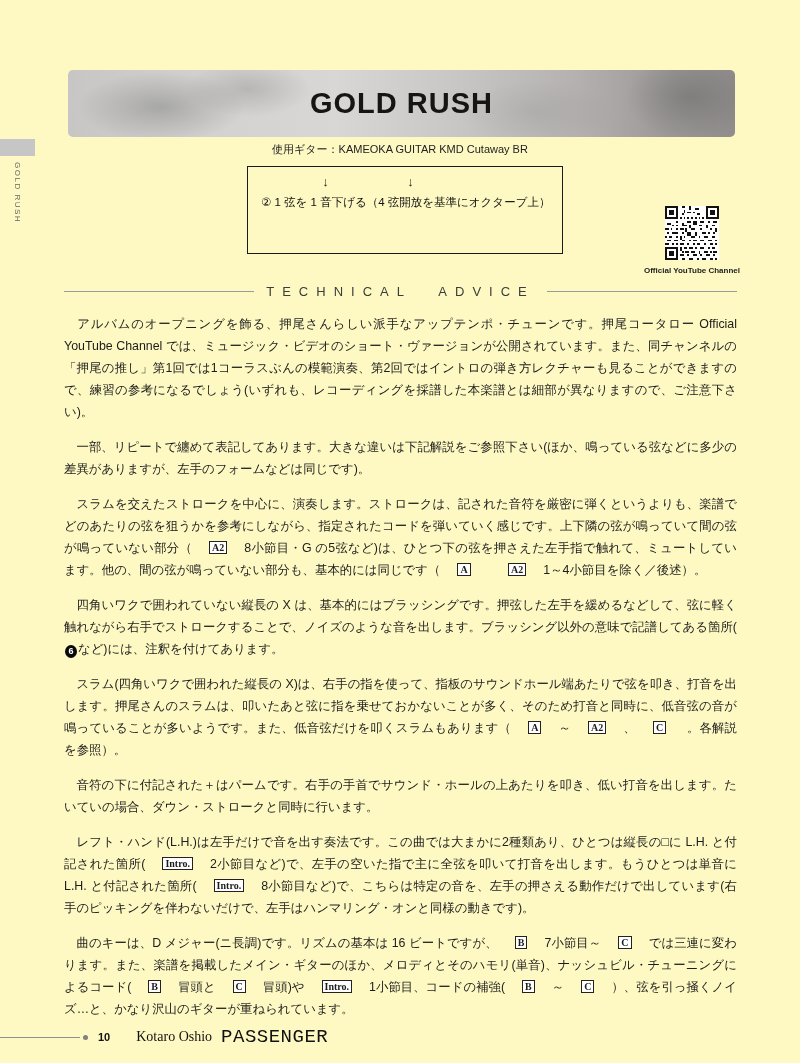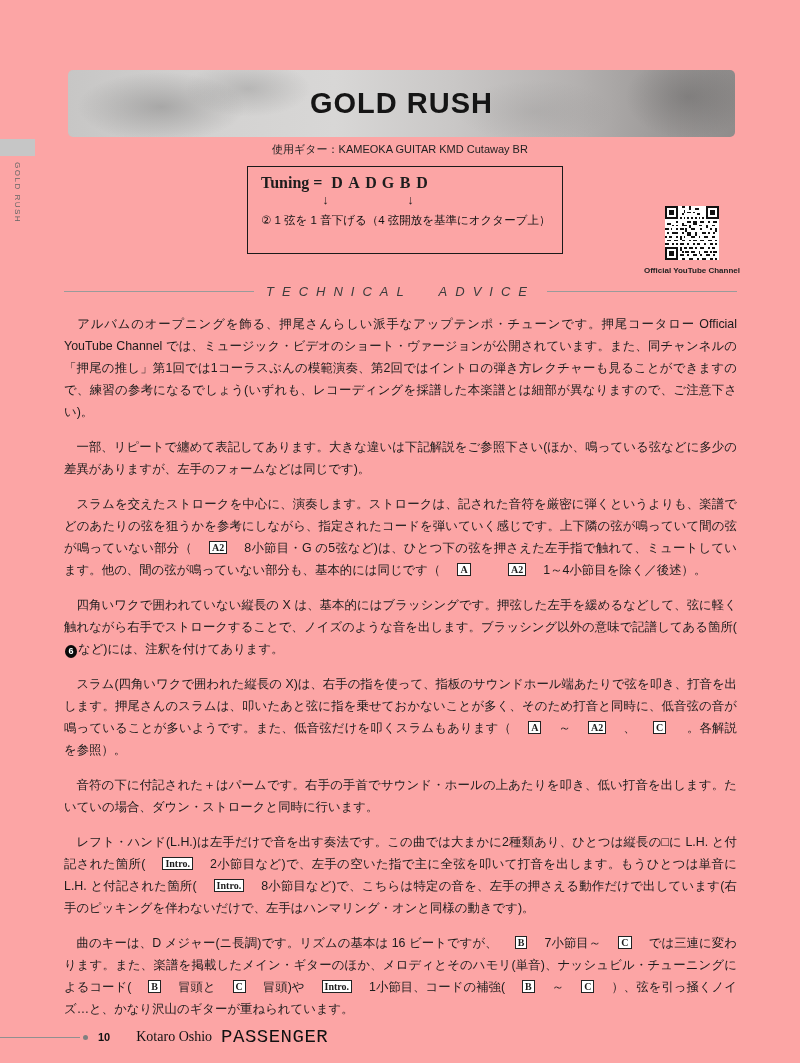--- a/index.html
+++ b/index.html
@@ -1,16 +1,16 @@
 <!DOCTYPE html>
 <html><head>
 <meta charset="utf-8">
 <style>
   html,body{margin:0;padding:0;background:#fff;}
-  .page{position:relative;width:800px;height:1063px;background:#fca5a5;overflow:hidden;
+  .page{position:relative;width:800px;height:1063px;background:#fef9c3;overflow:hidden;
         font-family:"Liberation Sans","DejaVu Sans",sans-serif;color:#1d1d1d;}
 
   
   .side-tab{position:absolute;left:0;top:139px;width:35px;height:17px;background:#c6c6c6;}
   .side-label{position:absolute;left:13px;top:162px;writing-mode:vertical-rl;
               font-size:8px;letter-spacing:1.5px;color:#666;}
 
   
   .banner{position:absolute;left:68px;top:70px;width:667px;height:67px;border-radius:5px;
           display:flex;align-items:center;justify-content:center;
@@ -36,21 +36,21 @@
   .slot{display:inline-block;width:17px;text-align:center;}
   .t-notes{margin-top:5px;font-size:11.5px;line-height:17px;color:#111;}
 
   
   .qr-block{position:absolute;left:640px;top:206px;width:104px;text-align:center;}
   .qr-block svg{width:54px;height:54px;display:block;margin:0 auto;}
   .qr-caption{margin-top:6px;font-size:8px;font-weight:700;color:#222;white-space:nowrap;}
 
   
   .section-header{position:absolute;left:64px;right:63px;top:284px;height:14px;
-                  display:flex;align-items:center;gap:12px;font-style:italic;}
+                  display:flex;align-items:center;gap:12px;}
   .rule{flex:1;height:1px;background:#9a9a9a;}
   .section-title{font-size:13px;font-weight:400;color:#3c3c3c;letter-spacing:8px;
                  word-spacing:16px;white-space:nowrap;}
 
   
   .advice{position:absolute;left:64px;top:313px;width:673px;font-size:12.4px;
           line-height:22px;text-align:justify;color:#1c1c1c;}
   .advice p{margin:0 0 13px 0;}
   .rbox{display:inline-block;border:1px solid #222;padding:0 2px;margin:0 17px;
         font-family:"Liberation Serif","DejaVu Serif",serif;font-weight:700;
@@ -78,24 +78,20 @@
   <div class="side-tab"></div>
   <div class="side-label">GOLD RUSH</div>
 
   <div class="banner">
     <div class="banner-title">GOLD RUSH</div>
   </div>
 
   <div class="guitar-caption">使用ギター：KAMEOKA GUITAR KMD Cutaway BR</div>
 
   <div class="tuning-box">
-    <div class="t-line">
-      <span class="t-prefix">Tuning =</span>
-        <span class="t-letters"><span class="slot">D</span><span class="slot">A</span><span class="slot">D</span><span class="slot">G</span><span class="slot">B</span><span class="slot">D</span></span>
-    </div>
     <div class="t-arrows">
       <span class="t-prefix">Tuning =</span>
         <span class="t-letters"><span class="slot">↓</span><span class="slot"></span><span class="slot"></span><span class="slot"></span><span class="slot"></span><span class="slot">↓</span></span>
     </div>
     <div class="t-notes">
       <div>② 1 弦を 1 音下げる（4 弦開放を基準にオクターブ上）</div>
     </div>
   </div>
 
   <div class="qr-block">

